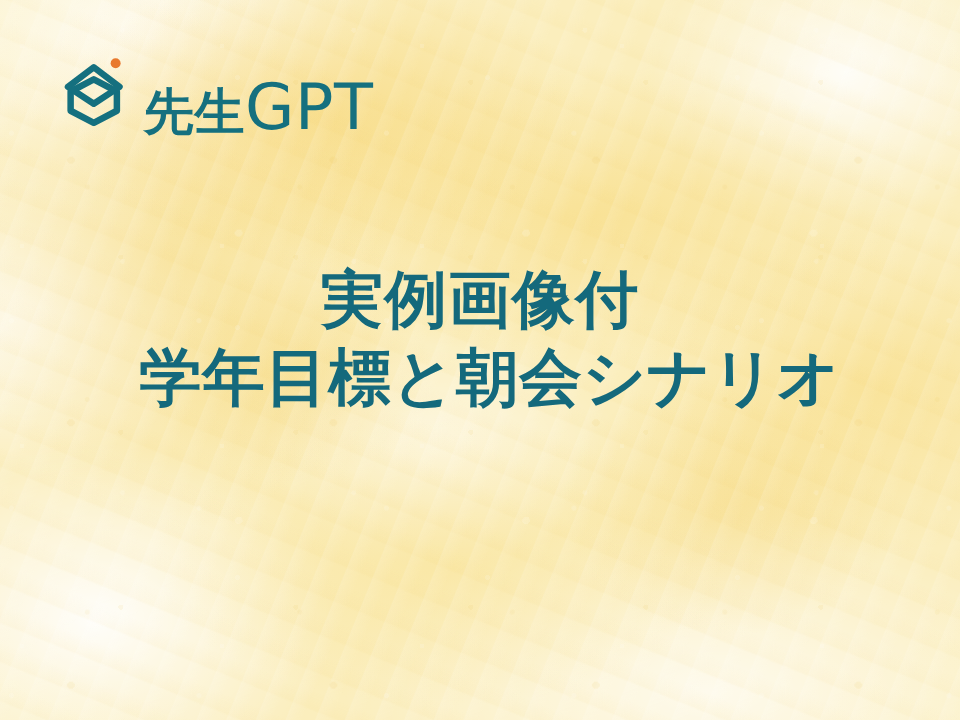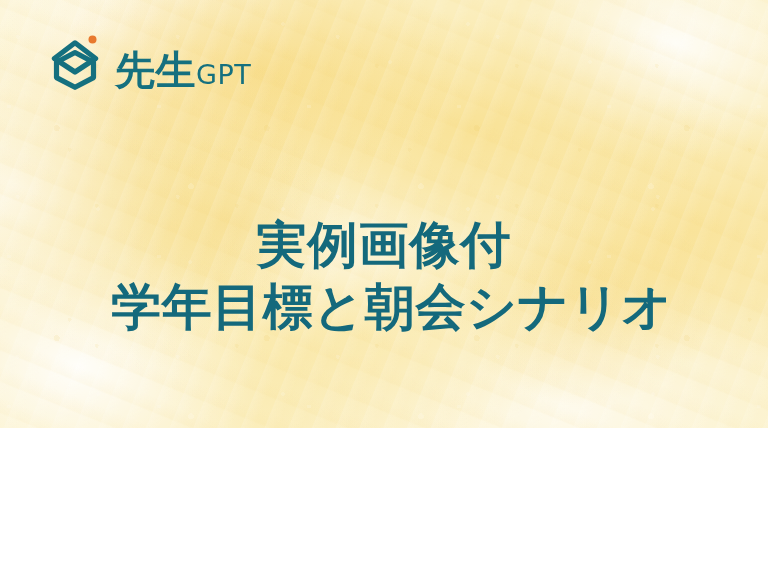--- a/index.html
+++ b/index.html
@@ -11,21 +11,21 @@
     width: 768px;
     height: 576px;
     overflow: hidden;
     font-family: "DejaVu Sans", "Liberation Sans", sans-serif;
   }
 
   
   .slide {
     position: relative;
     width: 768px;
-    height: 428px;
+    height: 576px;
     overflow: hidden;
     background-color: #e5e5e5;
   }
 
   
   .bg-base {
     position: absolute;
     inset: 0;
     background-color: #fbeebd;
   }
@@ -121,37 +121,38 @@
     white-space: nowrap;
   }
   .brand-word-jp {
     font-size: 40px;
     font-weight: 600;
     letter-spacing: 0.5px;
     line-height: 1;
     color: #15707f;
   }
   .brand-word-en {
-    font-size: 27px;
+    font-size: 51px;
     font-weight: 400;
     letter-spacing: 0.5px;
     line-height: 1;
     color: #15707f;
     margin-top: 30px;
   }
 
   
   .headline {
     position: absolute;
     left: 0;
     right: 0;
     top: 214px;
     z-index: 5;
     text-align: center;
     color: #14697c;
+    font-family: Liberation Mono, monospace;
   }
   .headline-line {
     font-size: 50px;
     font-weight: 700;
     line-height: 62px;
     letter-spacing: 1px;
     color: #14697c;
     white-space: nowrap;
   }
   .headline-line.line-3 {

